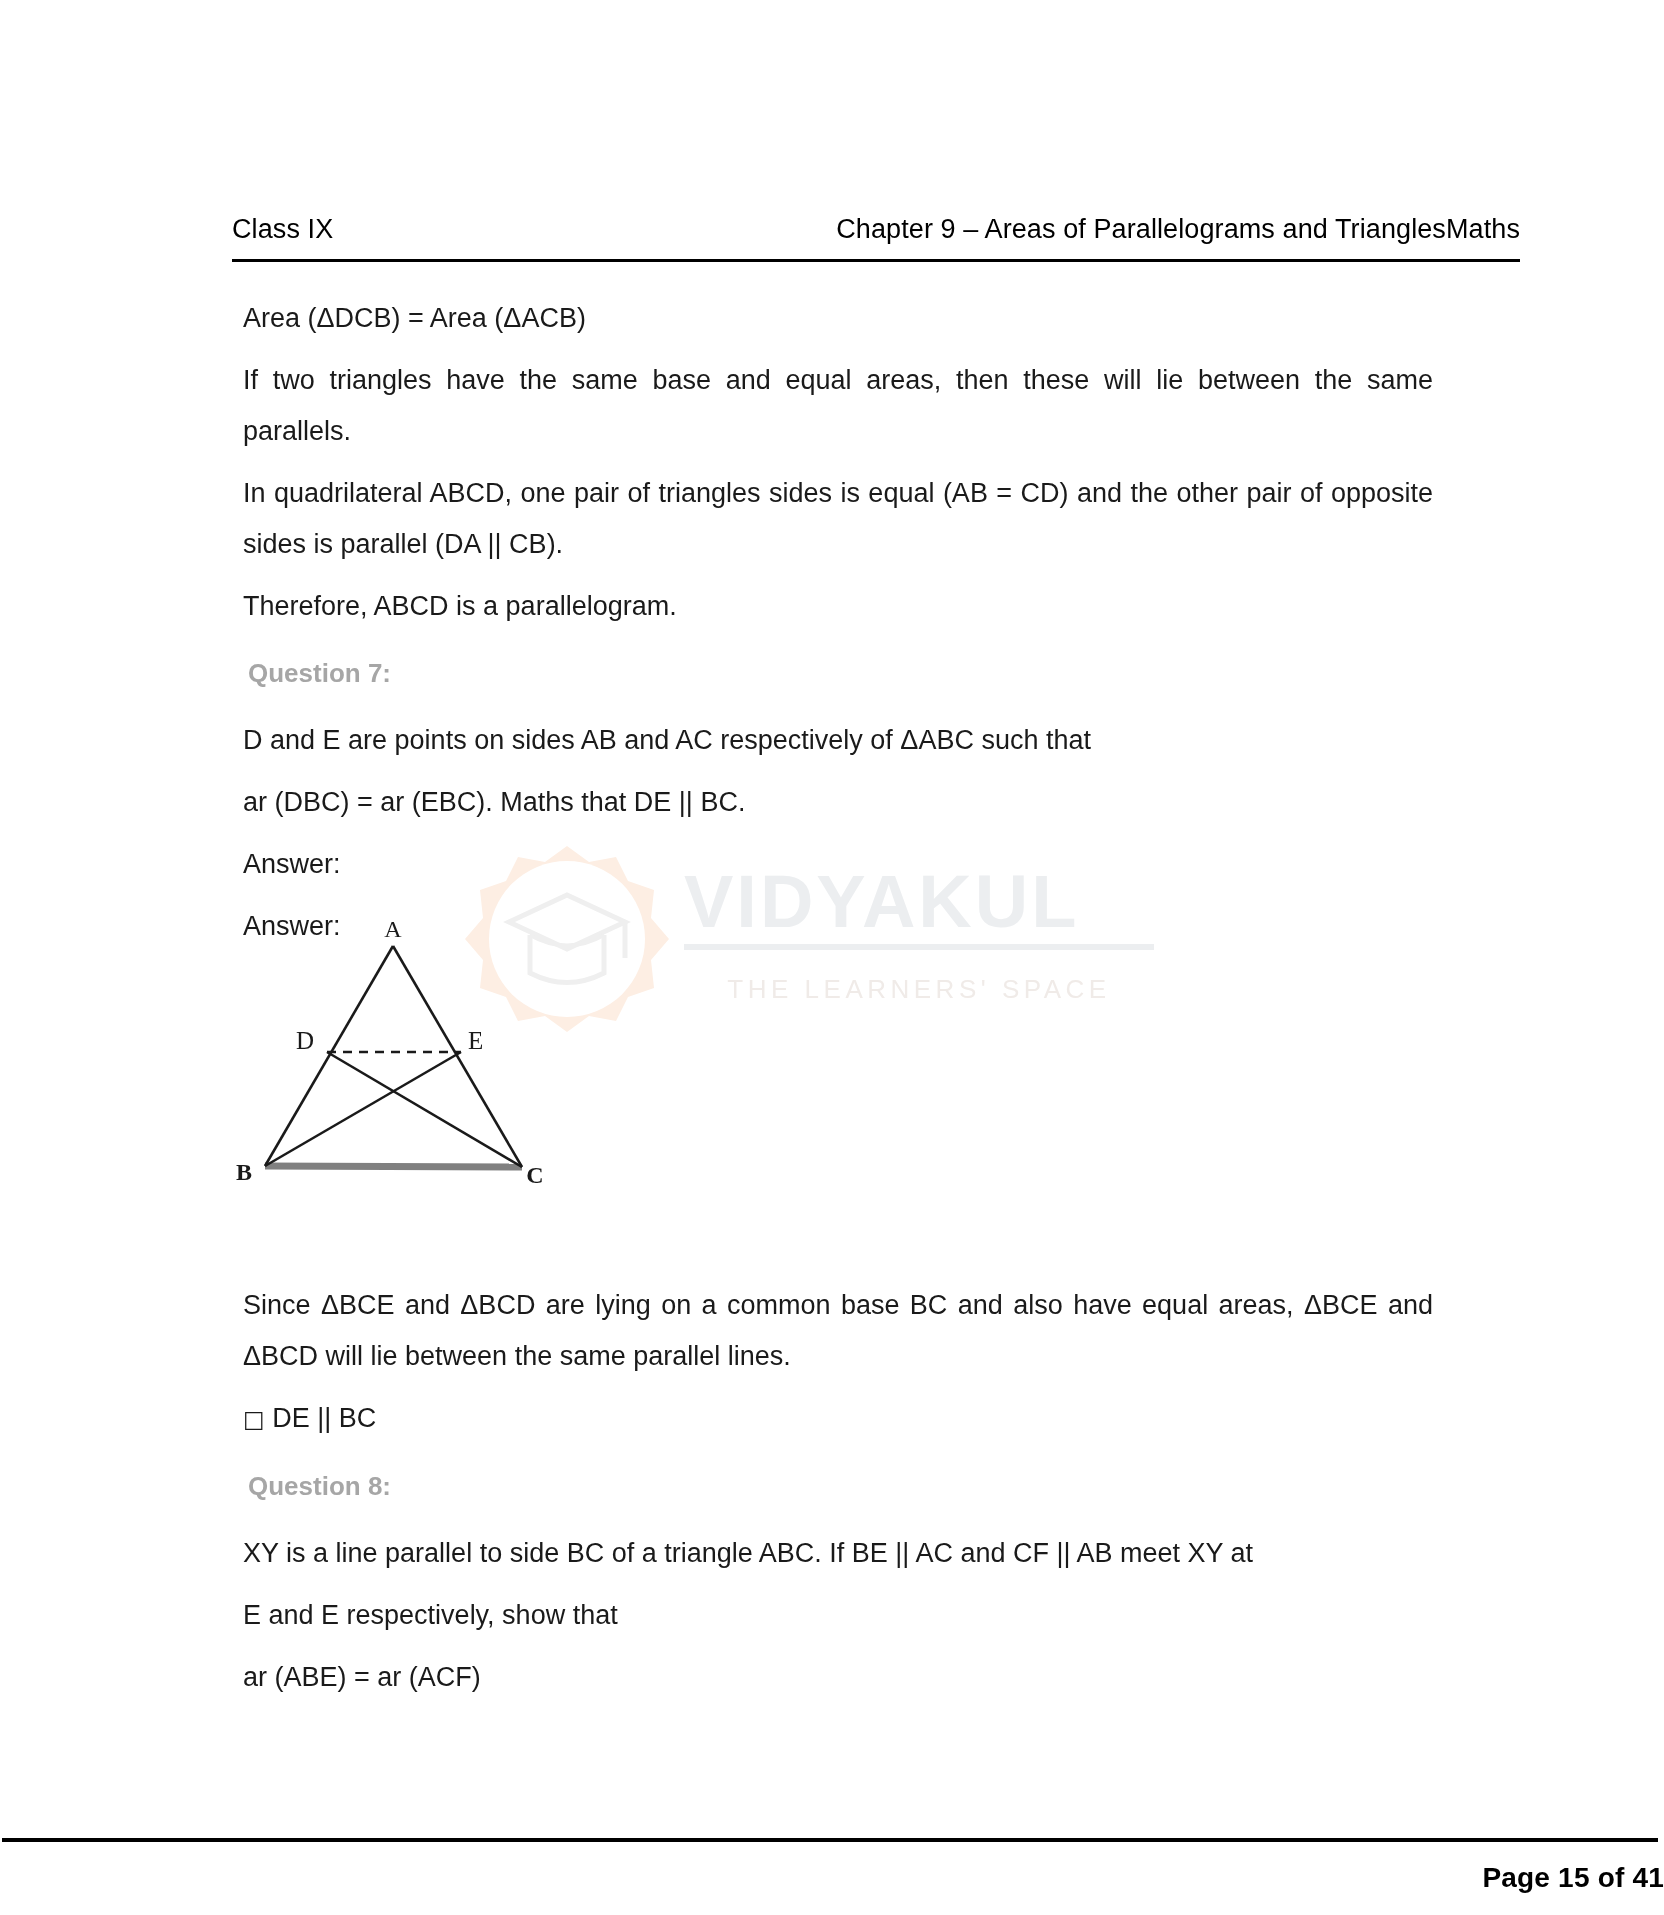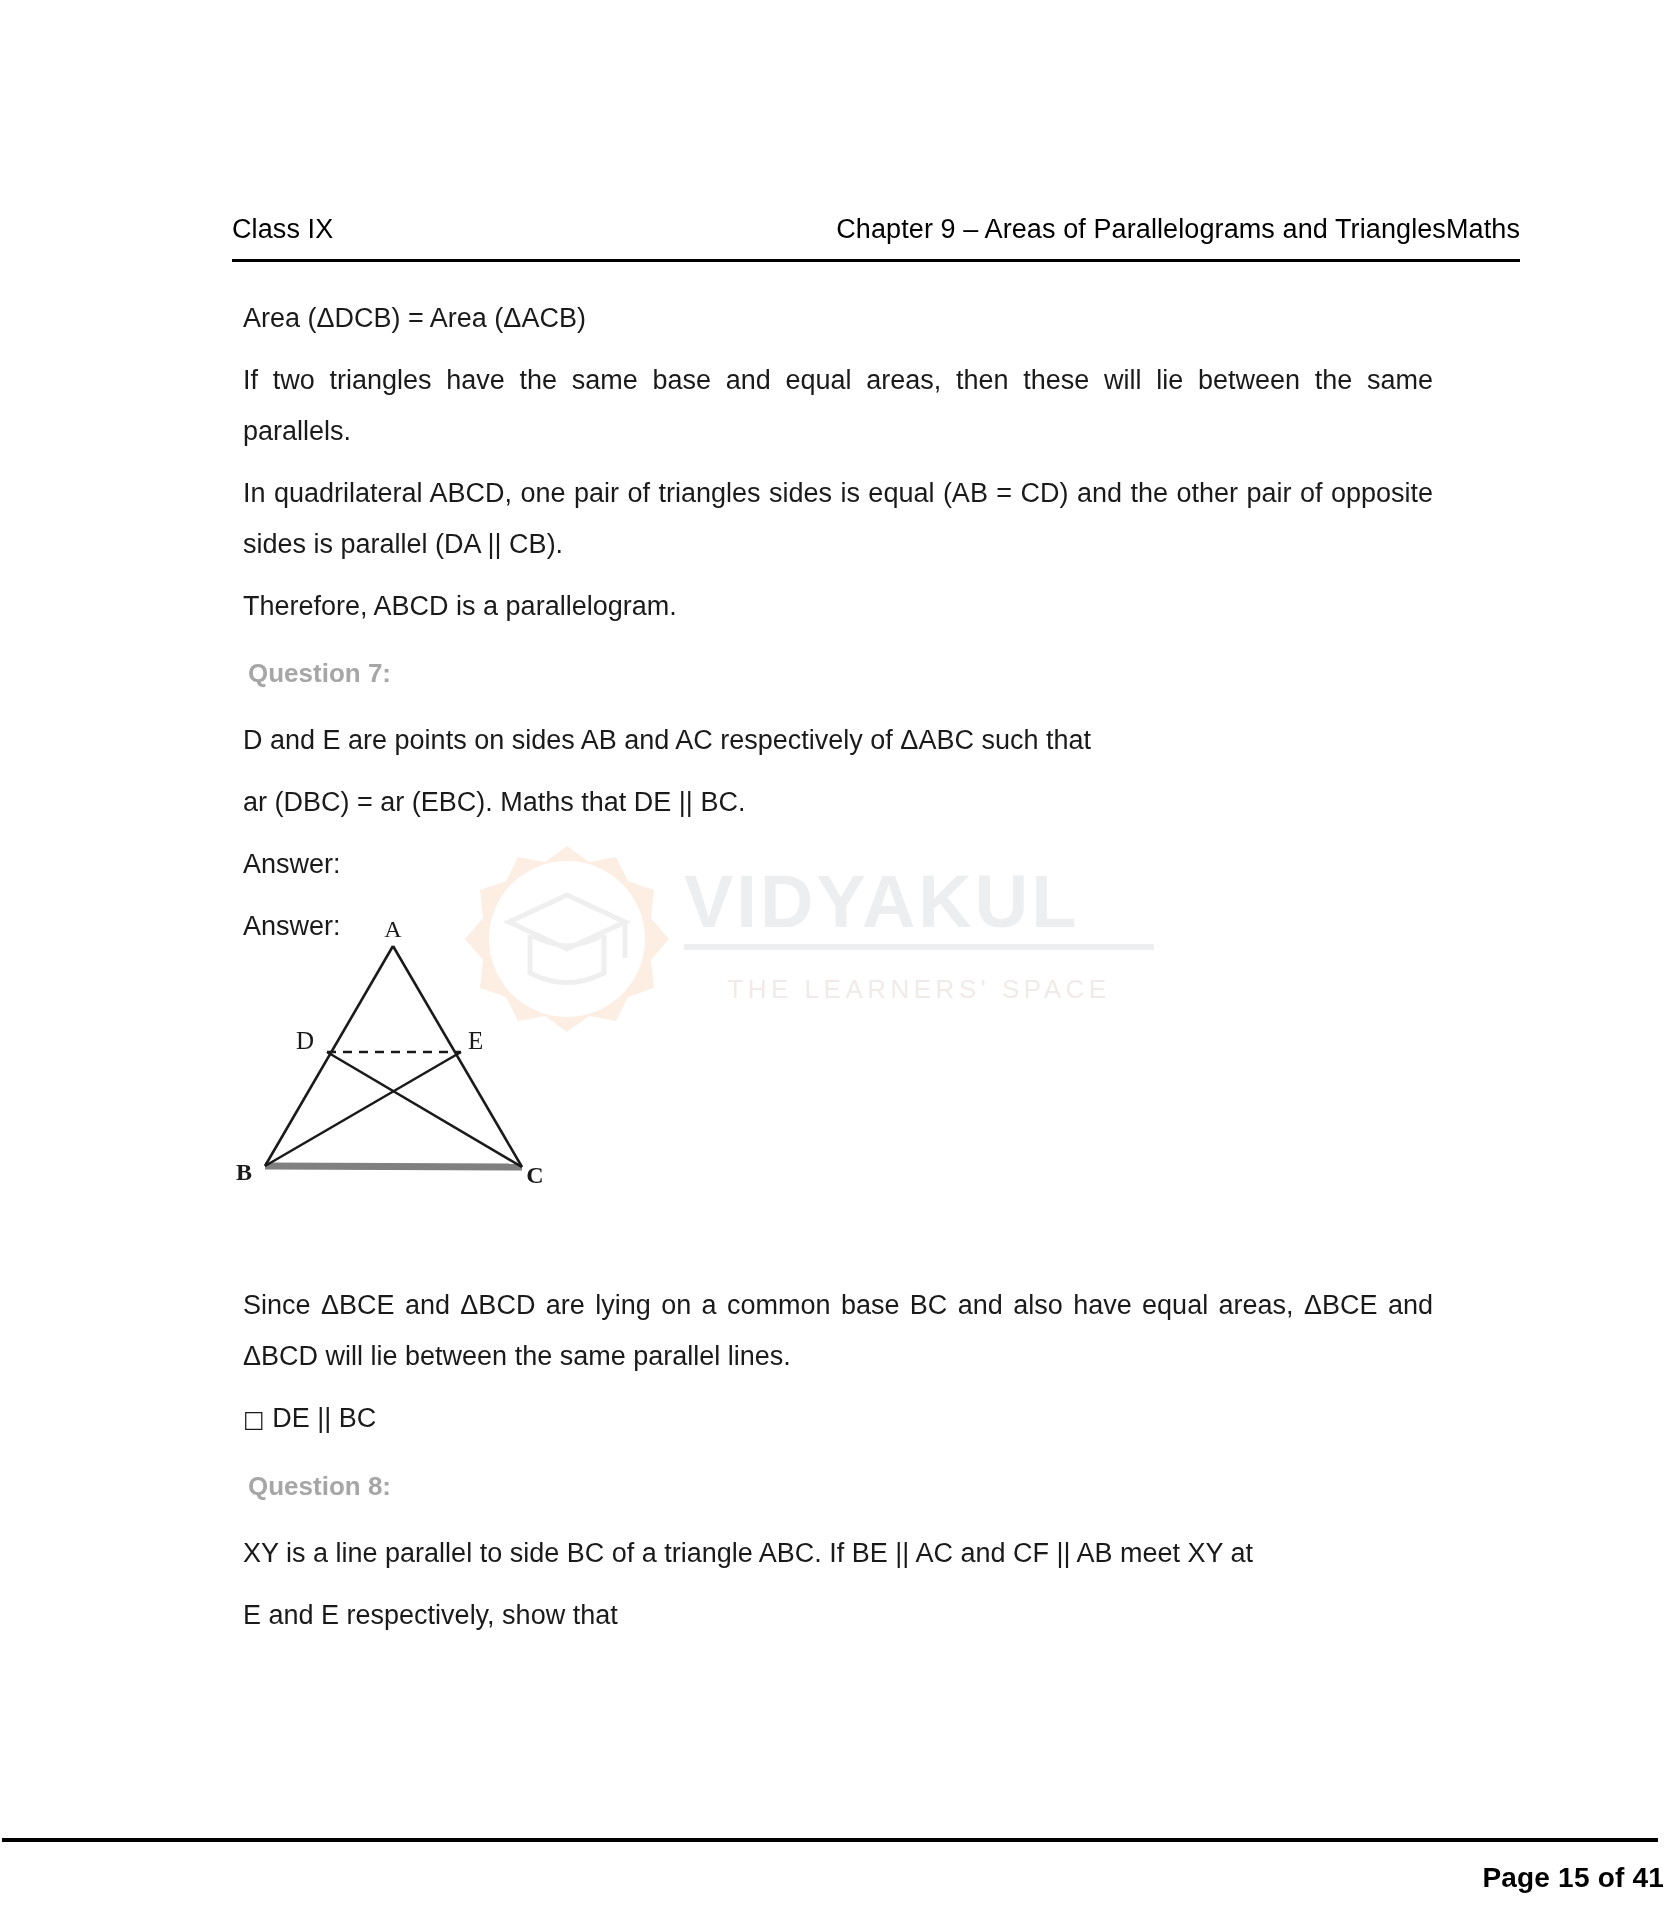--- a/index.html
+++ b/index.html
@@ -222,20 +222,21 @@
     <div style="height:306px"></div>
 
     <p class="para justify">Since ΔBCE and ΔBCD are lying on a common base BC and also have equal areas, ΔBCE and ΔBCD will lie between the same parallel lines.</p>
 
     <p class="para"><span class="boxglyph">□</span> <span>DE || BC</span></p>
 
     <p class="qhead">Question 8:</p>
 
     <p class="para">XY is a line parallel to side BC of a triangle ABC. If BE || AC and CF || AB meet XY at</p>
     <p class="para">E and E respectively, show that</p>
+    <p class="para">ar (ABE) = ar (ACF)</p>
 
   </div>
 
   <div class="figure">
     <svg width="330" height="275" viewBox="0 0 330 275" aria-hidden="true">
 
       <line x1="33" y1="251" x2="290" y2="252" stroke="#808080" stroke-width="7"></line>
 
       <line x1="161" y1="31" x2="33" y2="251" stroke="#1a1a1a" stroke-width="2.6"></line>
       <line x1="161" y1="31" x2="290" y2="252" stroke="#1a1a1a" stroke-width="2.6"></line>

